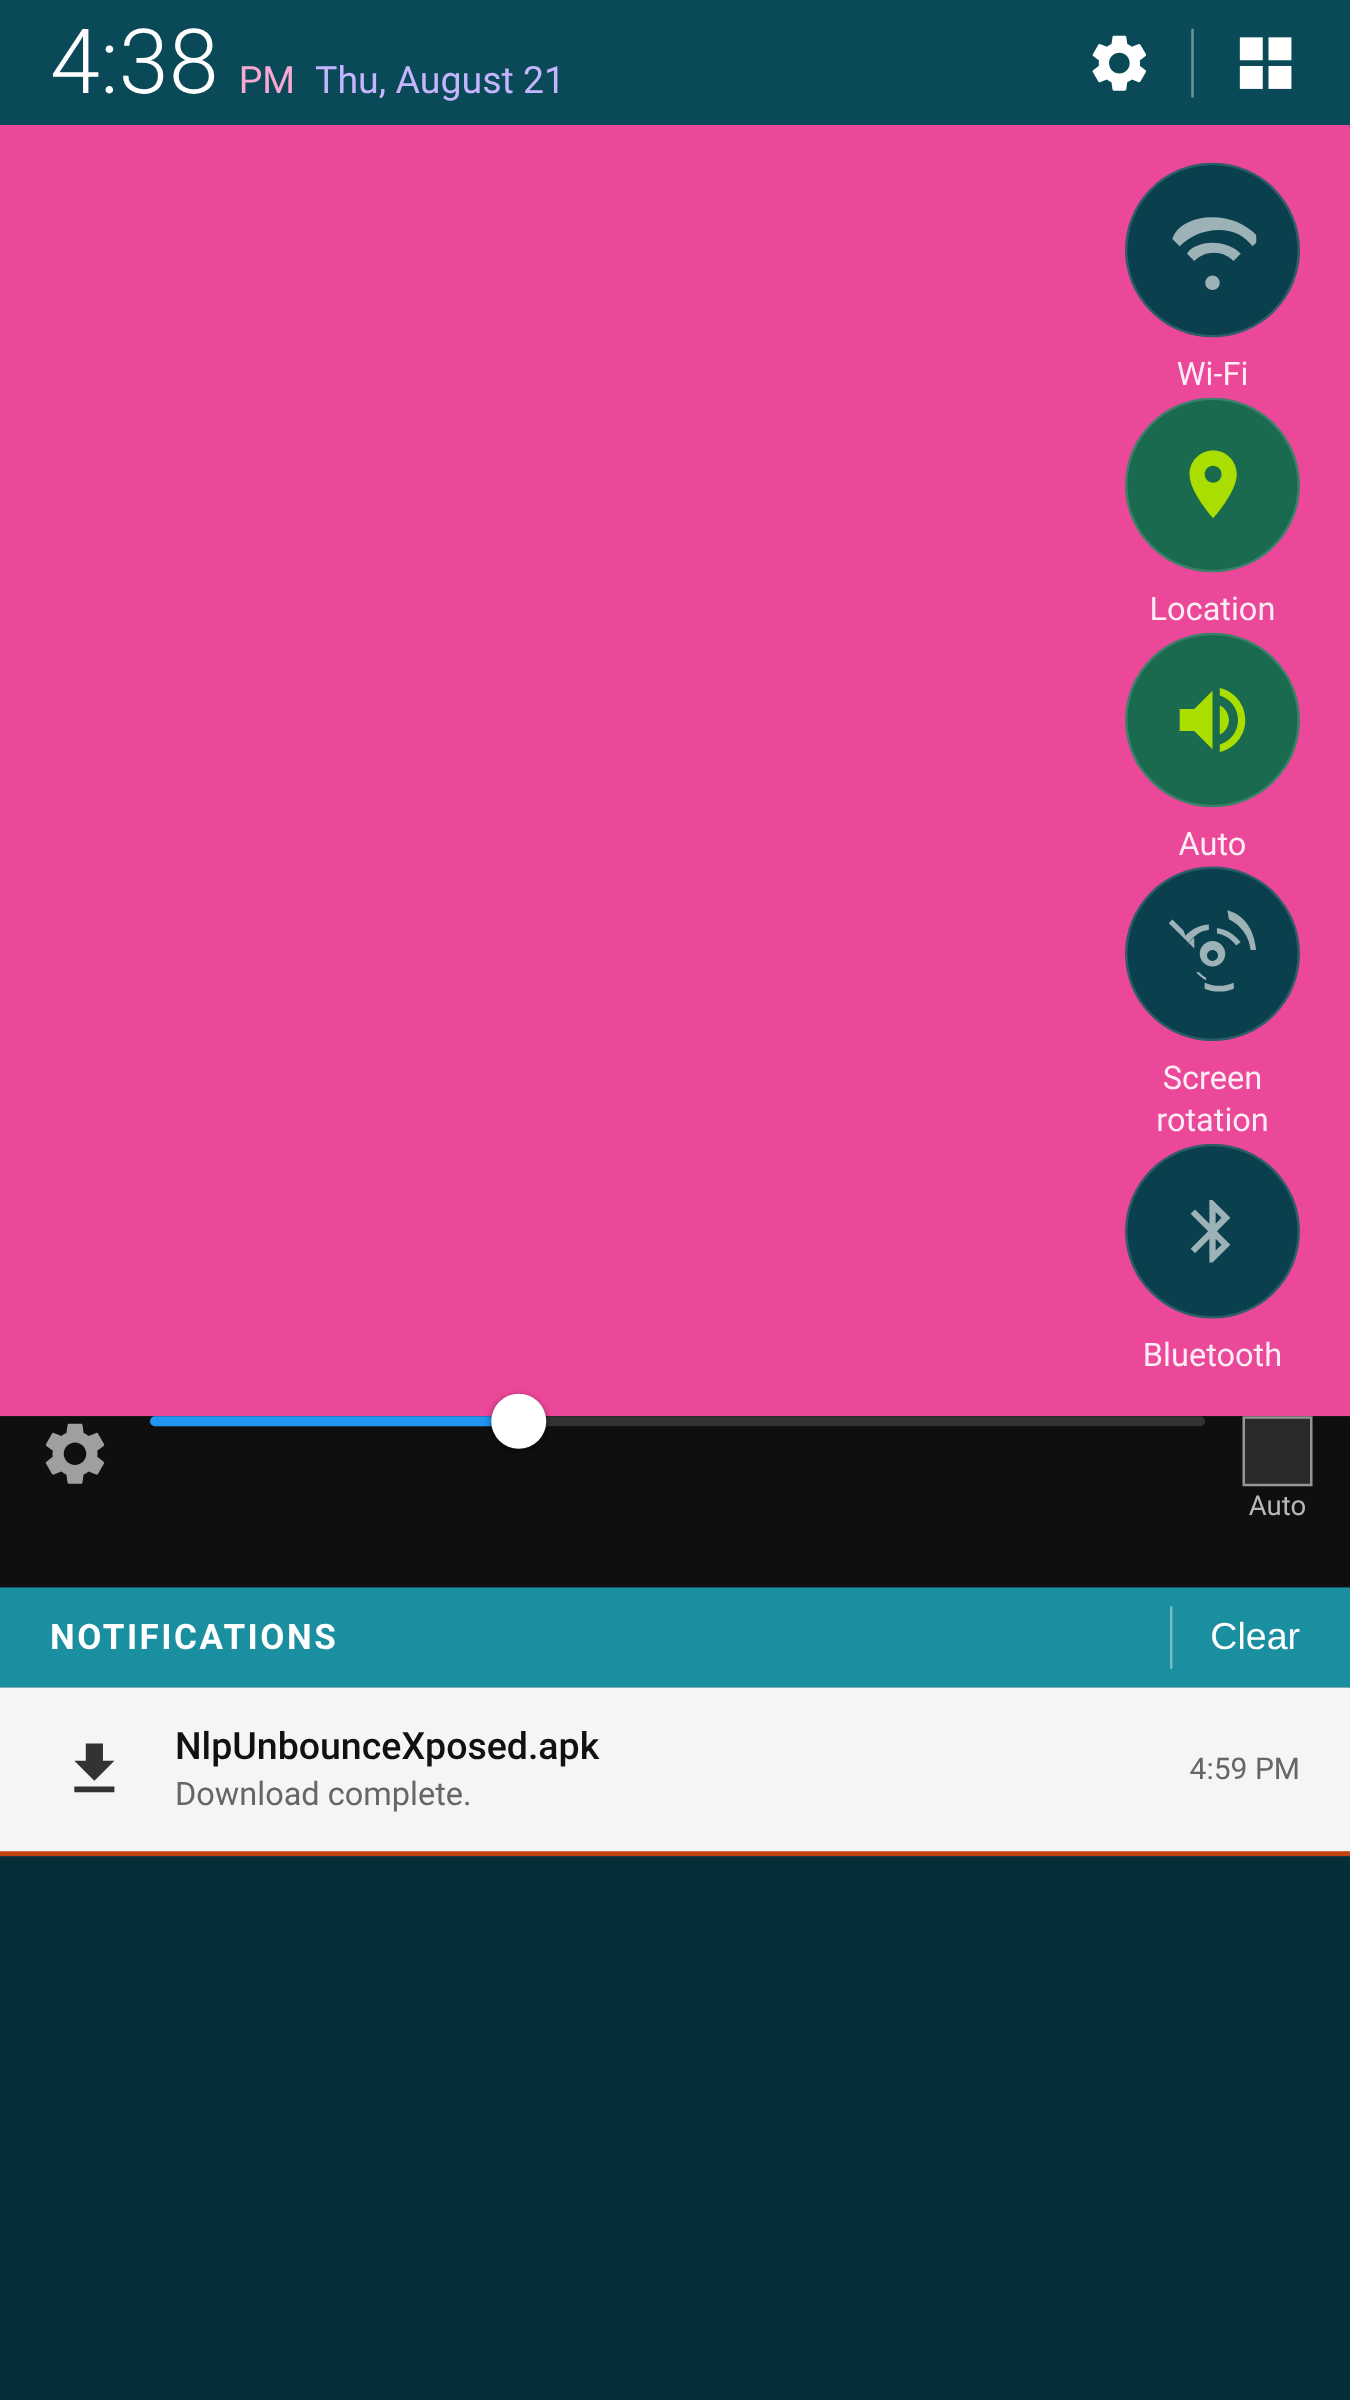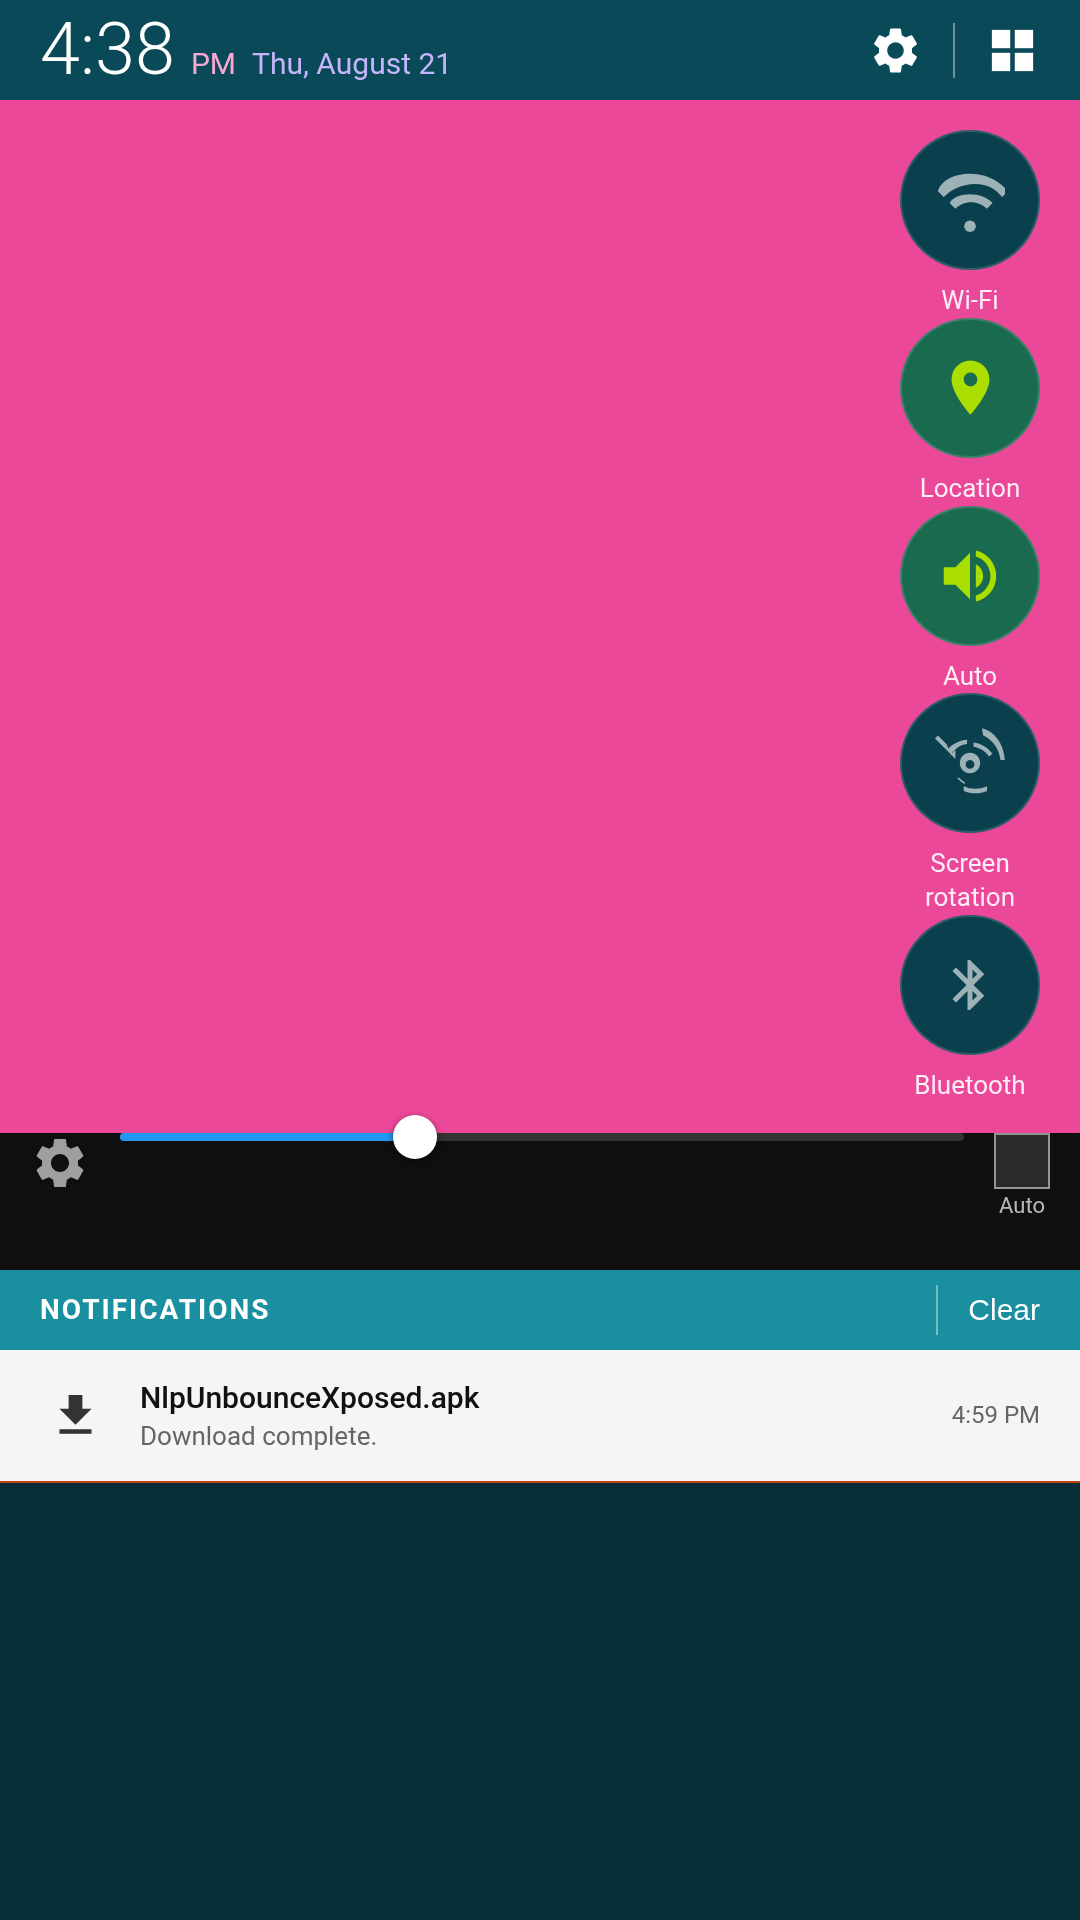--- a/index.html
+++ b/index.html
@@ -205,21 +205,21 @@
       border: none;
     }
 
     
     .notification-item {
       background-color: #f5f5f5;
       padding: 30px 40px;
       display: flex;
       align-items: center;
       gap: 30px;
-      border-bottom: 2px solid #c2410c;
+      border-bottom: 4px solid #c2410c;
     }
 
     .notif-icon {
       width: 70px;
       height: 70px;
       display: flex;
       align-items: center;
       justify-content: center;
       flex-shrink: 0;
     }

